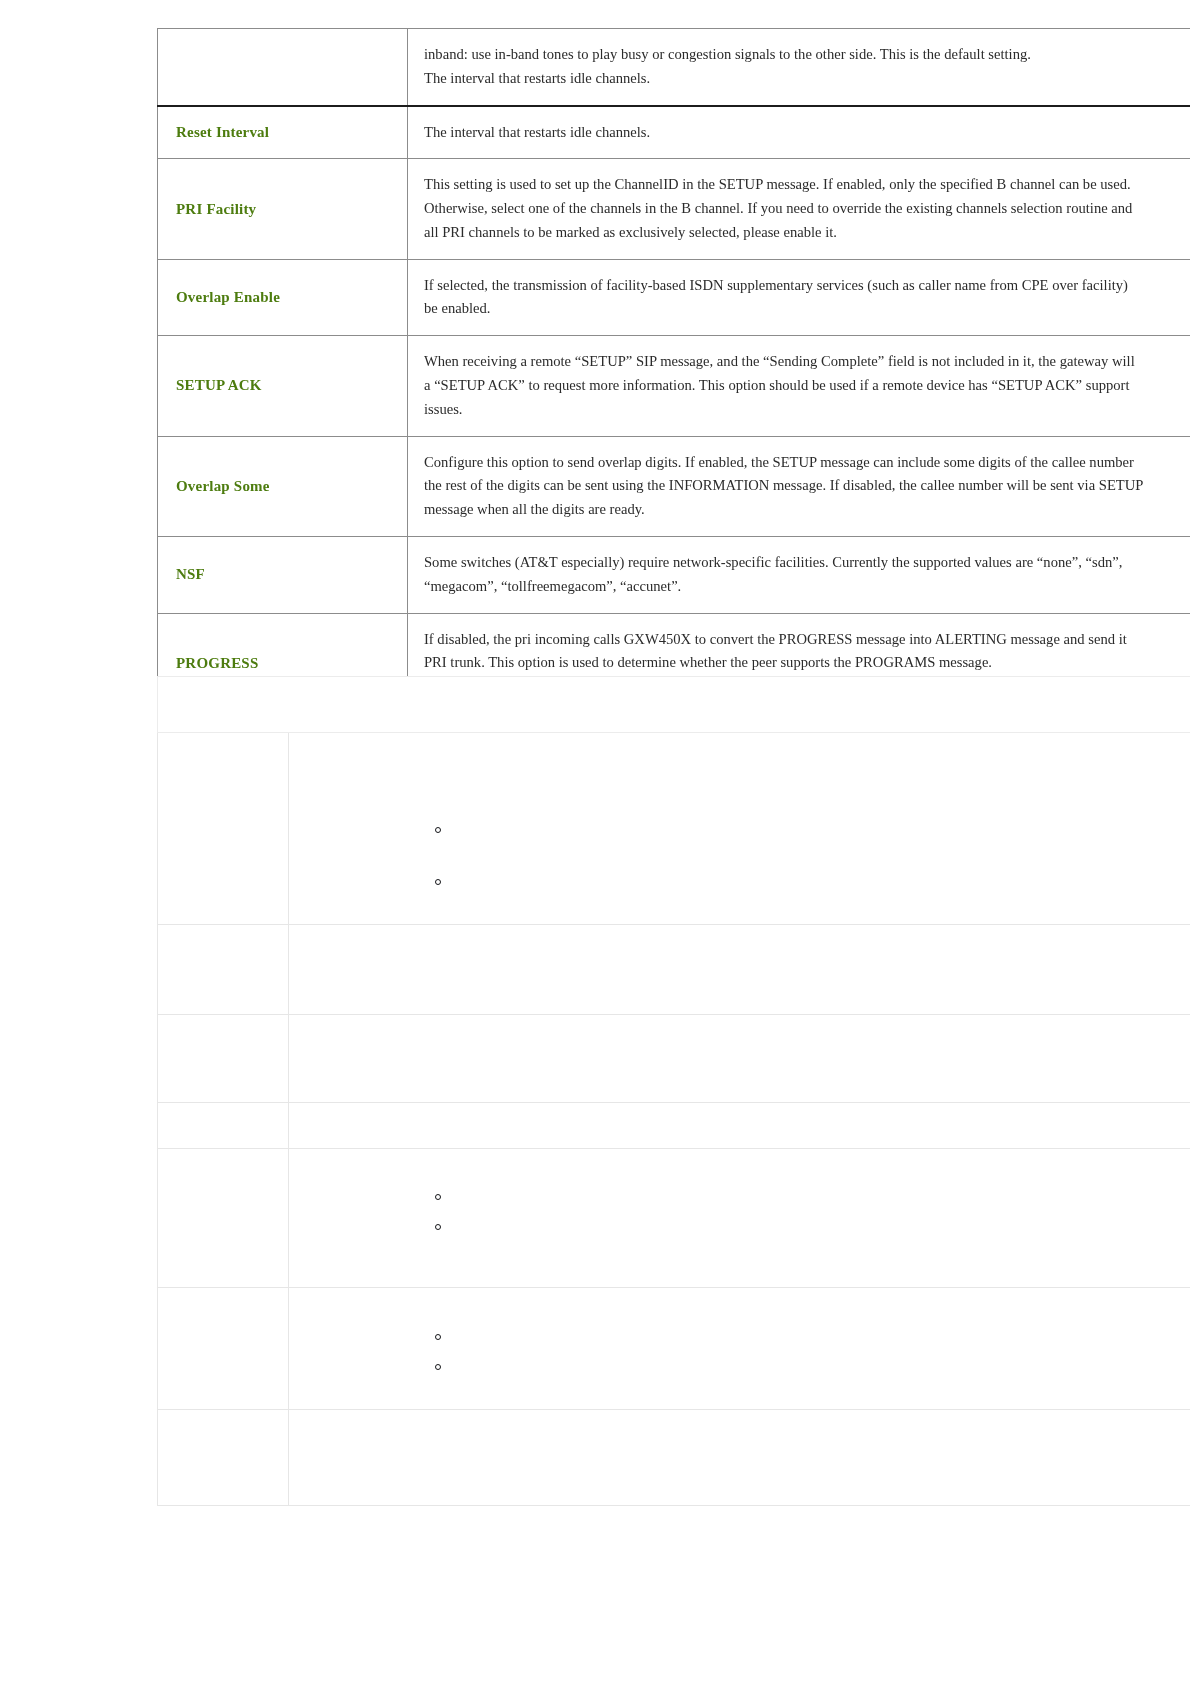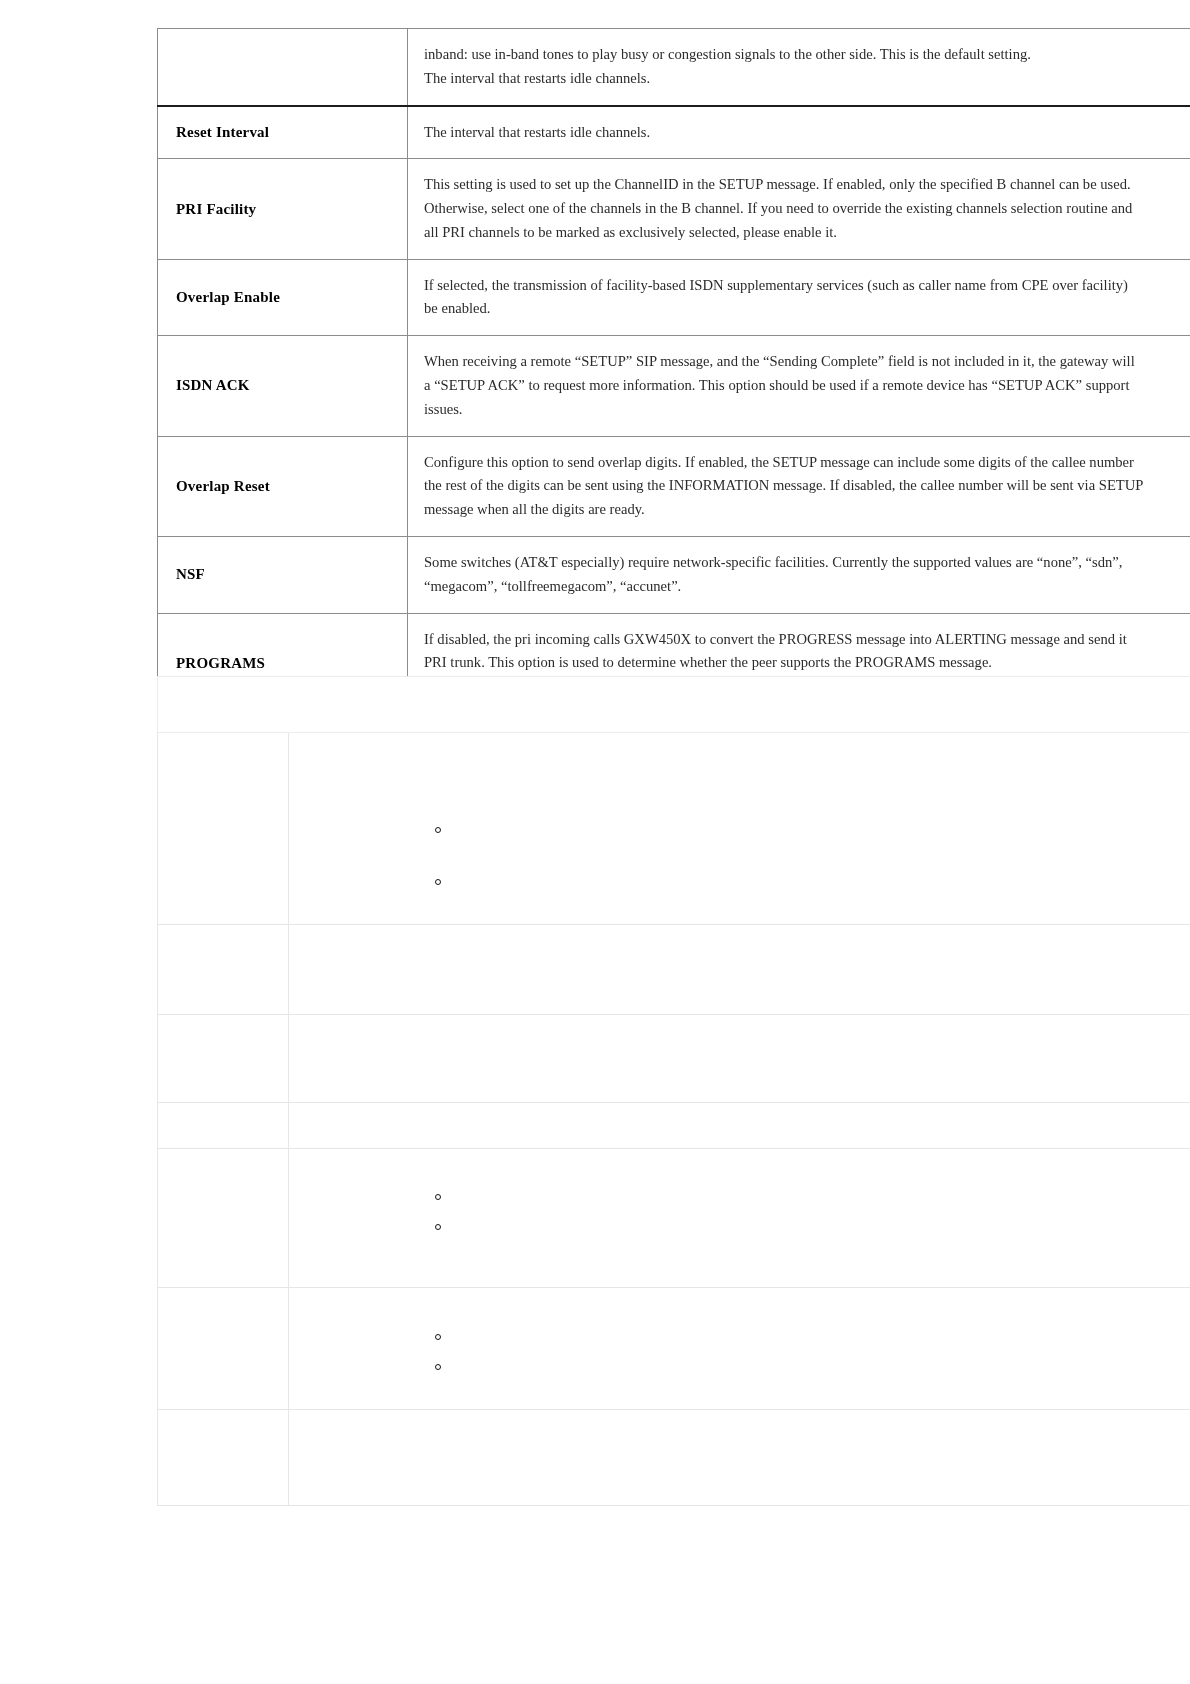--- a/index.html
+++ b/index.html
@@ -43,21 +43,21 @@
     vertical-align: middle;
     padding: 14px 16px 14px 18px;
     border-left: 1px solid #8c8c8c;
     border-right: 1px solid #8c8c8c;
     border-top: 1px solid #8c8c8c;
     border-bottom: 1px solid #8c8c8c;
   }
   .spec-table td.name {
     font-weight: bold;
     font-size: 15px;
-    color: #000000;
+    color: #4d7c0f;
     letter-spacing: 0.2px;
     padding-left: 18px;
   }
   .spec-table td.desc {
     font-size: 14.6px;
     color: #2b2b2b;
     line-height: 1.63;
     padding-left: 16px;
     padding-right: 10px;
     border-right: none;
@@ -150,47 +150,47 @@
 
       <tr>
         <td class="name">Overlap Enable</td>
         <td class="desc">
           <p>If selected, the transmission of facility-based ISDN supplementary services (such as caller name from CPE over facility)</p>
           <p>be enabled.</p>
         </td>
       </tr>
 
       <tr>
-        <td class="name">ISDN ACK</td>
+        <td class="name">SETUP ACK</td>
         <td class="desc">
           <p>When receiving a remote “SETUP” SIP message, and the “Sending Complete” field is not included in it, the gateway will</p>
           <p>a “SETUP ACK” to request more information. This option should be used if a remote device has “SETUP ACK” support</p>
           <p>issues.</p>
         </td>
       </tr>
 
       <tr>
-        <td class="name">Overlap Reset</td>
+        <td class="name">Overlap Some</td>
         <td class="desc">
           <p>Configure this option to send overlap digits. If enabled, the SETUP message can include some digits of the callee number</p>
           <p>the rest of the digits can be sent using the INFORMATION message. If disabled, the callee number will be sent via SETUP</p>
           <p>message when all the digits are ready.</p>
         </td>
       </tr>
 
       <tr>
         <td class="name">NSF</td>
         <td class="desc">
           <p>Some switches (AT&amp;T especially) require network-specific facilities. Currently the supported values are “none”, “sdn”,</p>
           <p>“megacom”, “tollfreemegacom”, “accunet”.</p>
         </td>
       </tr>
 
       <tr class="last">
-        <td class="name">PROGRAMS</td>
+        <td class="name">PROGRESS</td>
         <td class="desc">
           <p>If disabled, the pri incoming calls GXW450X to convert the PROGRESS message into ALERTING message and send it</p>
           <p>PRI trunk. This option is used to determine whether the peer supports the PROGRAMS message.</p>
           <p>Enabled by Default.</p>
         </td>
       </tr>
 
     </tbody>
   </table>
 

